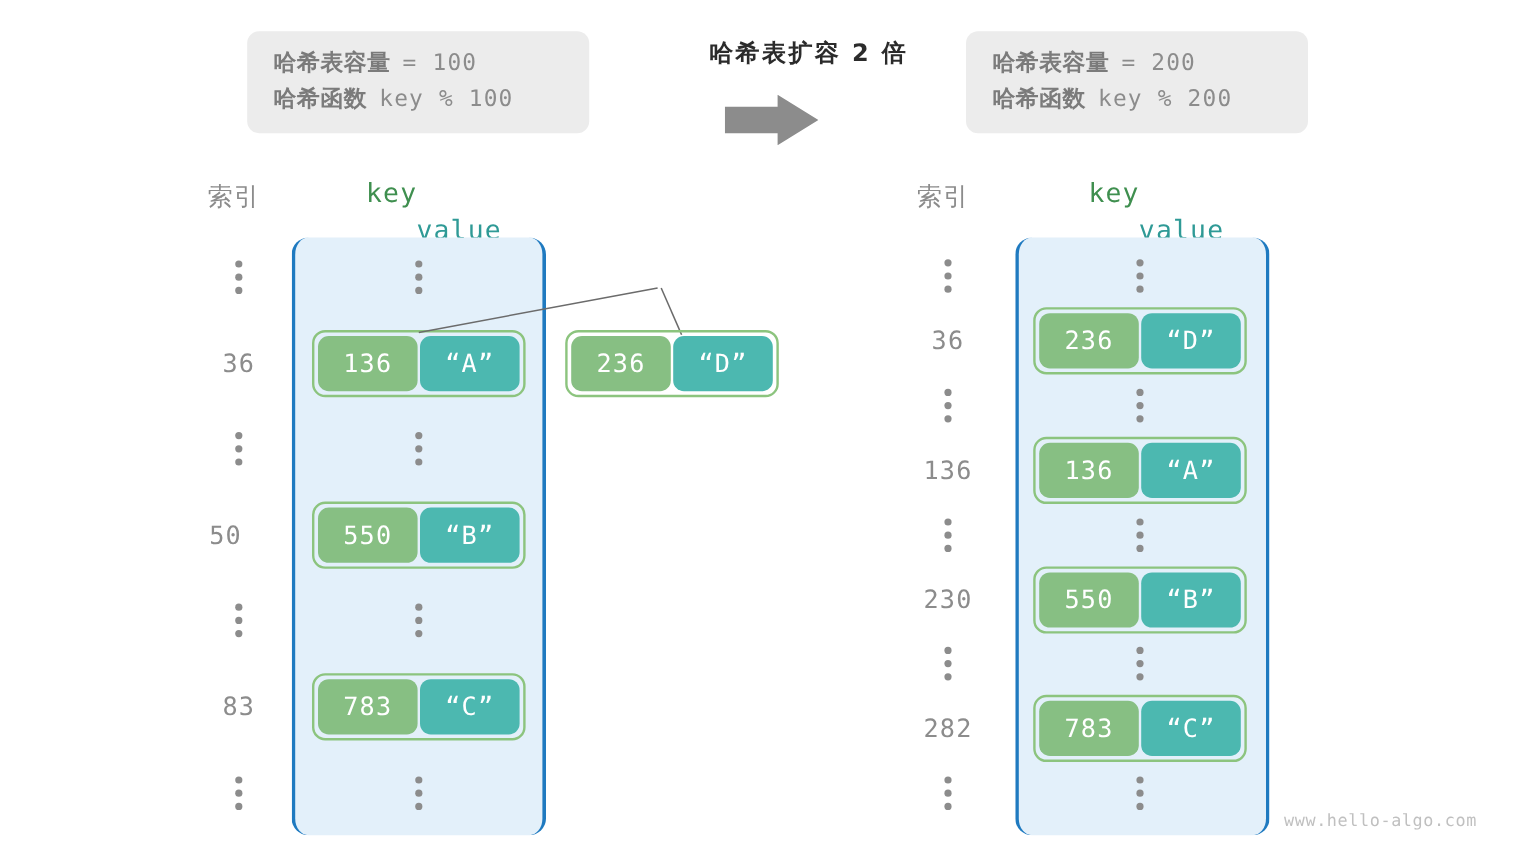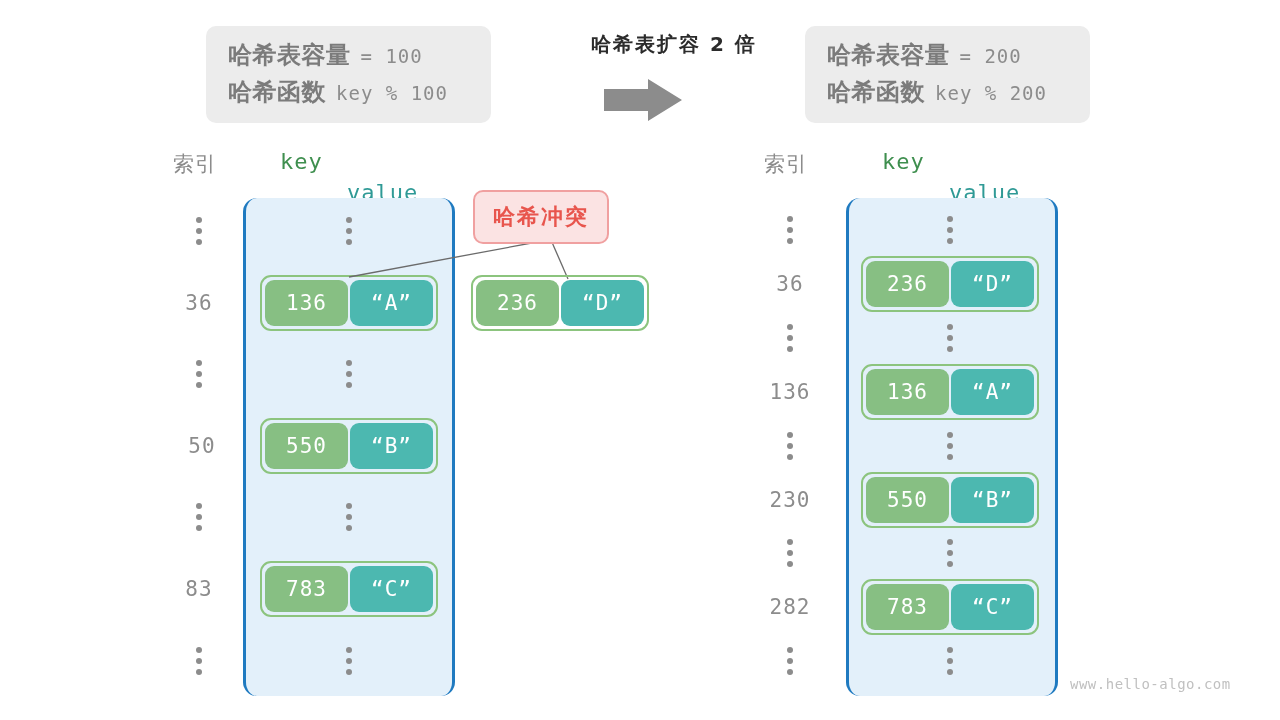--- a/index.html
+++ b/index.html
@@ -28,21 +28,21 @@
   }
   .info-line {
     display: flex;
     align-items: baseline;
     white-space: pre;
     line-height: 1.28;
   }
   .info-label {
     font-weight: bold;
     color: #7b7b7b;
-    font-size: 24px;
+    font-size: 19px;
     letter-spacing: 0.5px;
   }
   .info-value {
     font-family: "DejaVu Sans Mono", "Liberation Mono", monospace;
     color: #8c8c8c;
     font-size: 19px;
     letter-spacing: 1px;
     margin-left: 10px;
   }
 
@@ -67,21 +67,21 @@
     letter-spacing: 1px;
     white-space: pre;
   }
   .head-index {
     font-family: "DejaVu Sans", "Liberation Sans", sans-serif;
     color: #8c8c8c;
     font-size: 21px;
     letter-spacing: 1px;
     text-align: right;
   }
-  .head-key   { color: #3f8f4f; }
+  .head-key   { color: #3f8f4f; margin-left: 25px; }
   .head-value { color: #2f9a96; margin-top: 31px; }
 
   
   .table-body {
     position: absolute;
     background: #e3f0fa;
     border-left: 3px solid #1f7ac0;
     border-right: 3px solid #1f7ac0;
     border-top: none;
     border-bottom: none;
@@ -245,21 +245,21 @@
       <div class="vdots" style="left: 199px; top: 374.2px;">
         <i></i>
         <i></i>
         <i></i>
       </div>
       <div class="vdots" style="left: 349px; top: 374.2px;">
         <i></i>
         <i></i>
         <i></i>
       </div>
-      <div class="idx" style="left: 202px; top: 445.8px;">50</div>
+      <div class="idx" style="left: 188px; top: 445.8px;">50</div>
       <div class="pair" style="left: 349px; top: 445.8px;">
         <div class="cell key">550</div>
         <div class="cell val">“B”</div>
       </div>
       <div class="vdots" style="left: 199px; top: 517.4px;">
         <i></i>
         <i></i>
         <i></i>
       </div>
       <div class="vdots" style="left: 349px; top: 517.4px;">
@@ -354,21 +354,20 @@
         <i></i>
         <i></i>
       </div>
     </div>
 
   <svg id="connectors">
     <line x1="548" y1="240" x2="349" y2="277" stroke="#6b6b6b" stroke-width="1.3"></line>
     <line x1="551" y1="240" x2="568" y2="279" stroke="#6b6b6b" stroke-width="1.3"></line>
   </svg>
 
-  <div id="collision-badge" style="left:473px; top:190px;">哈希冲突</div>
 
   <div class="pair" id="collision-pair" style="left:560px; top:303px;">
     <div class="cell key">236</div>
     <div class="cell val">“D”</div>
   </div>
 
   <div id="watermark" style="left:1070px; top:676px;">www.hello-algo.com</div>
 
 </div>
 

